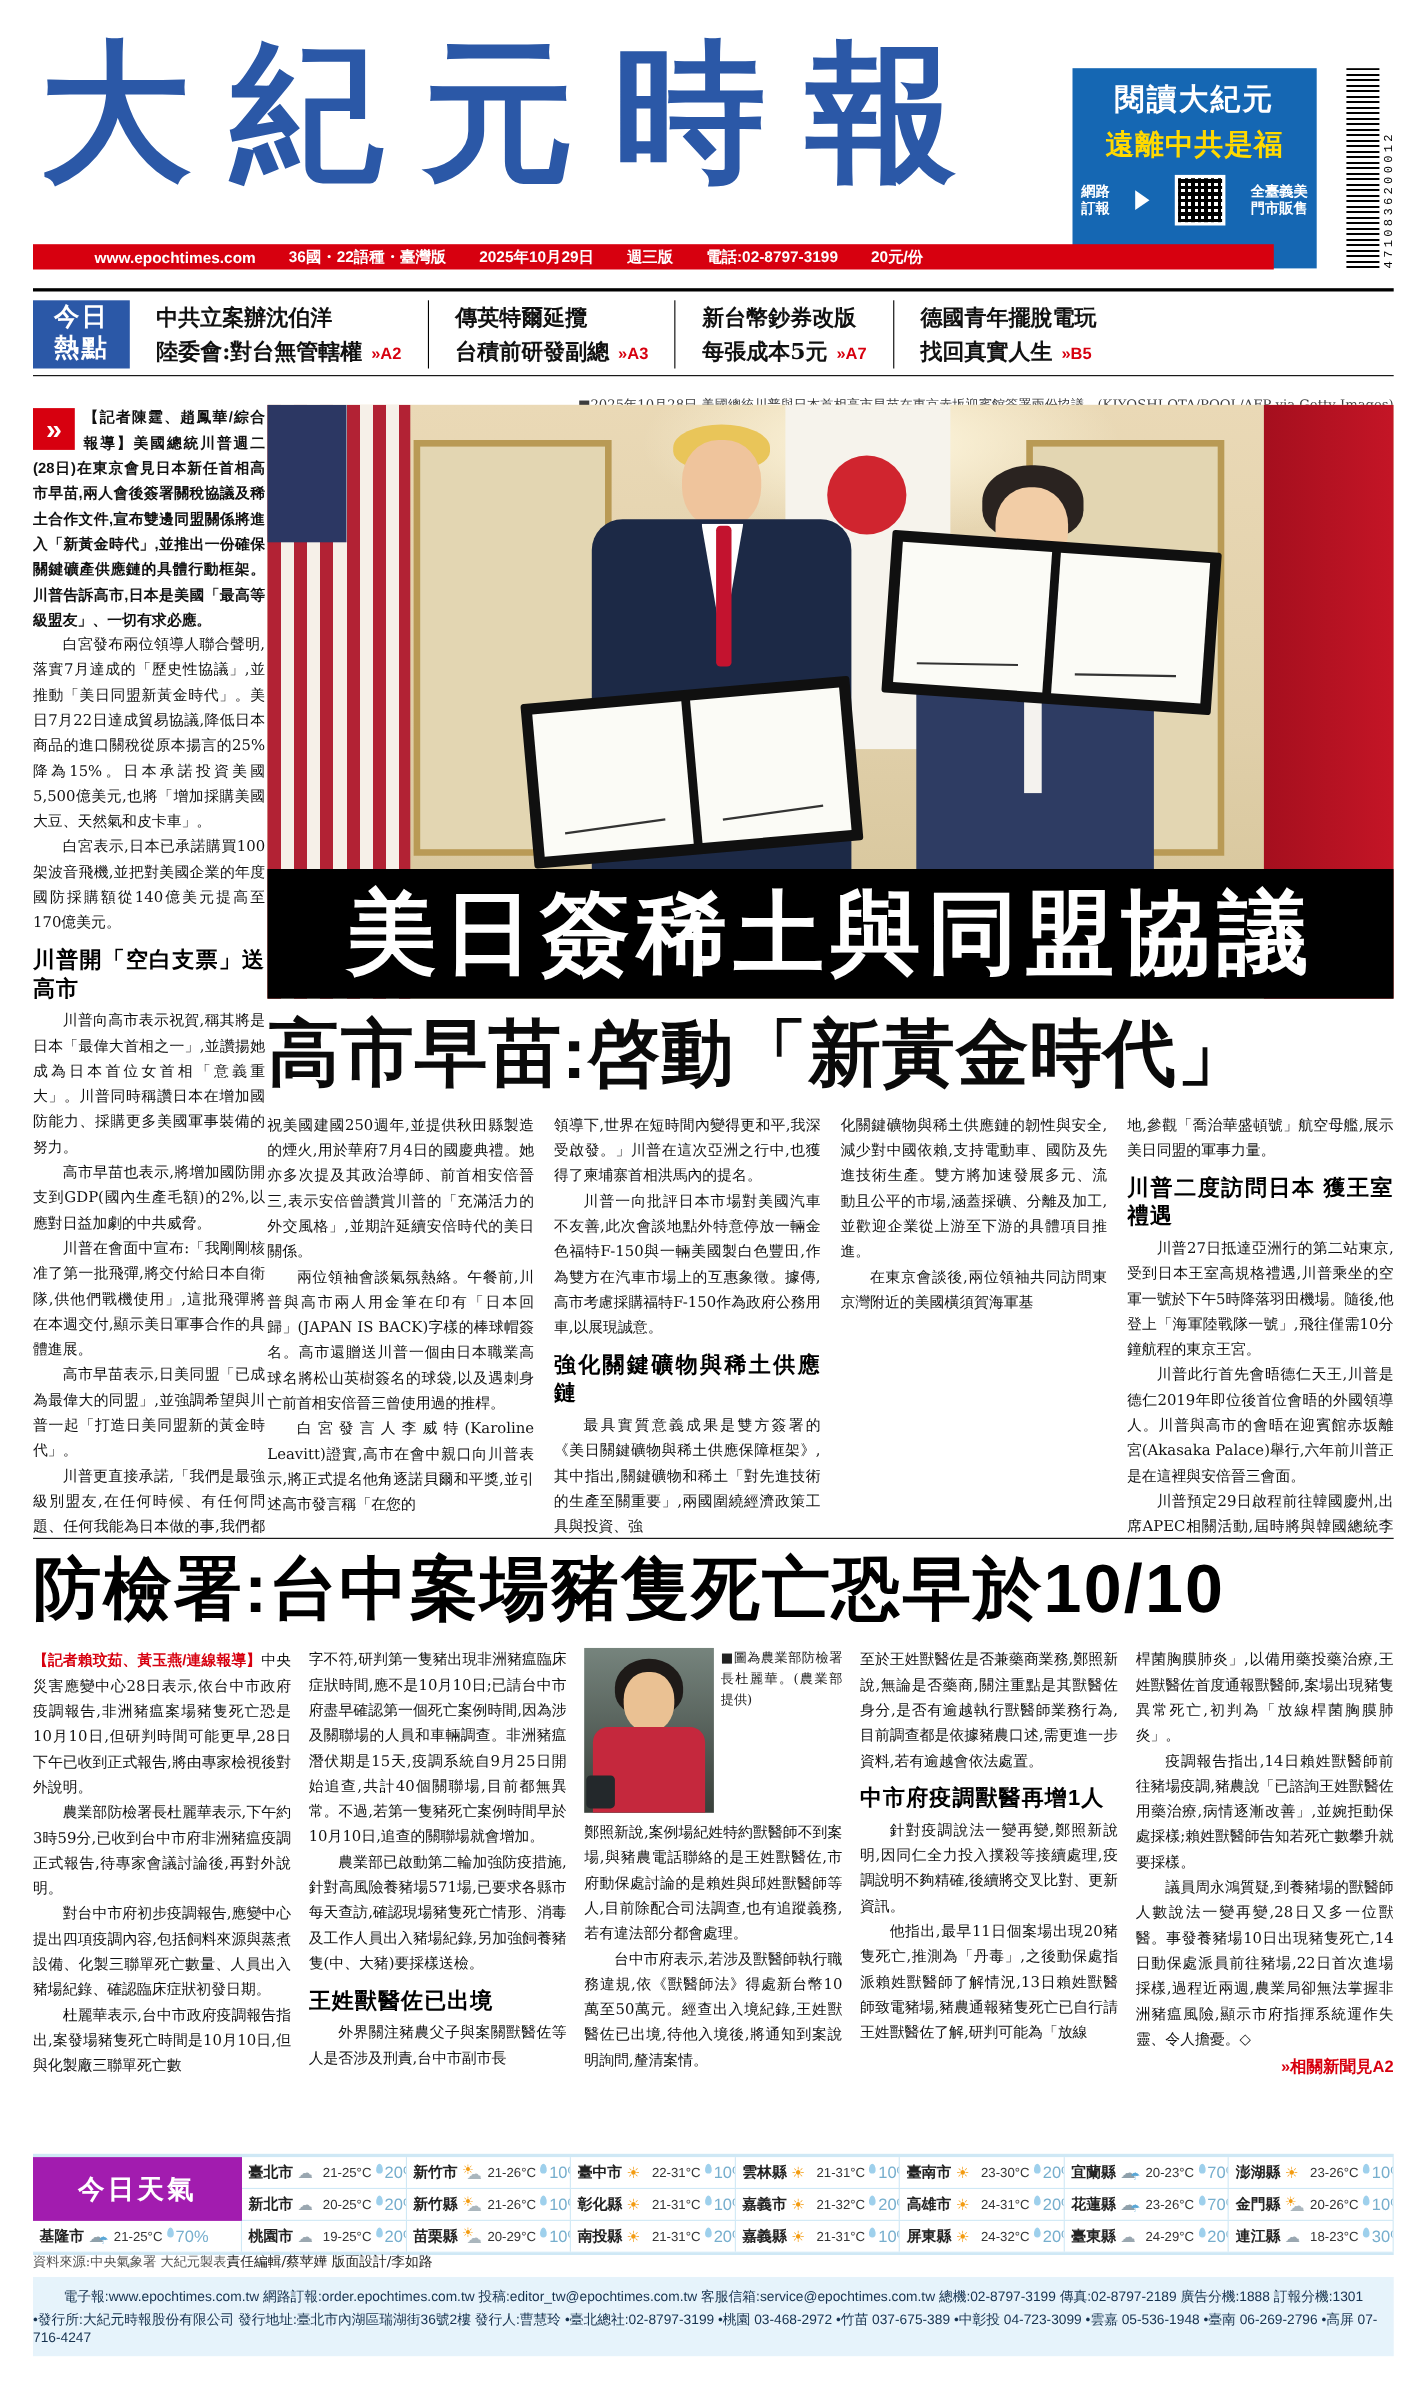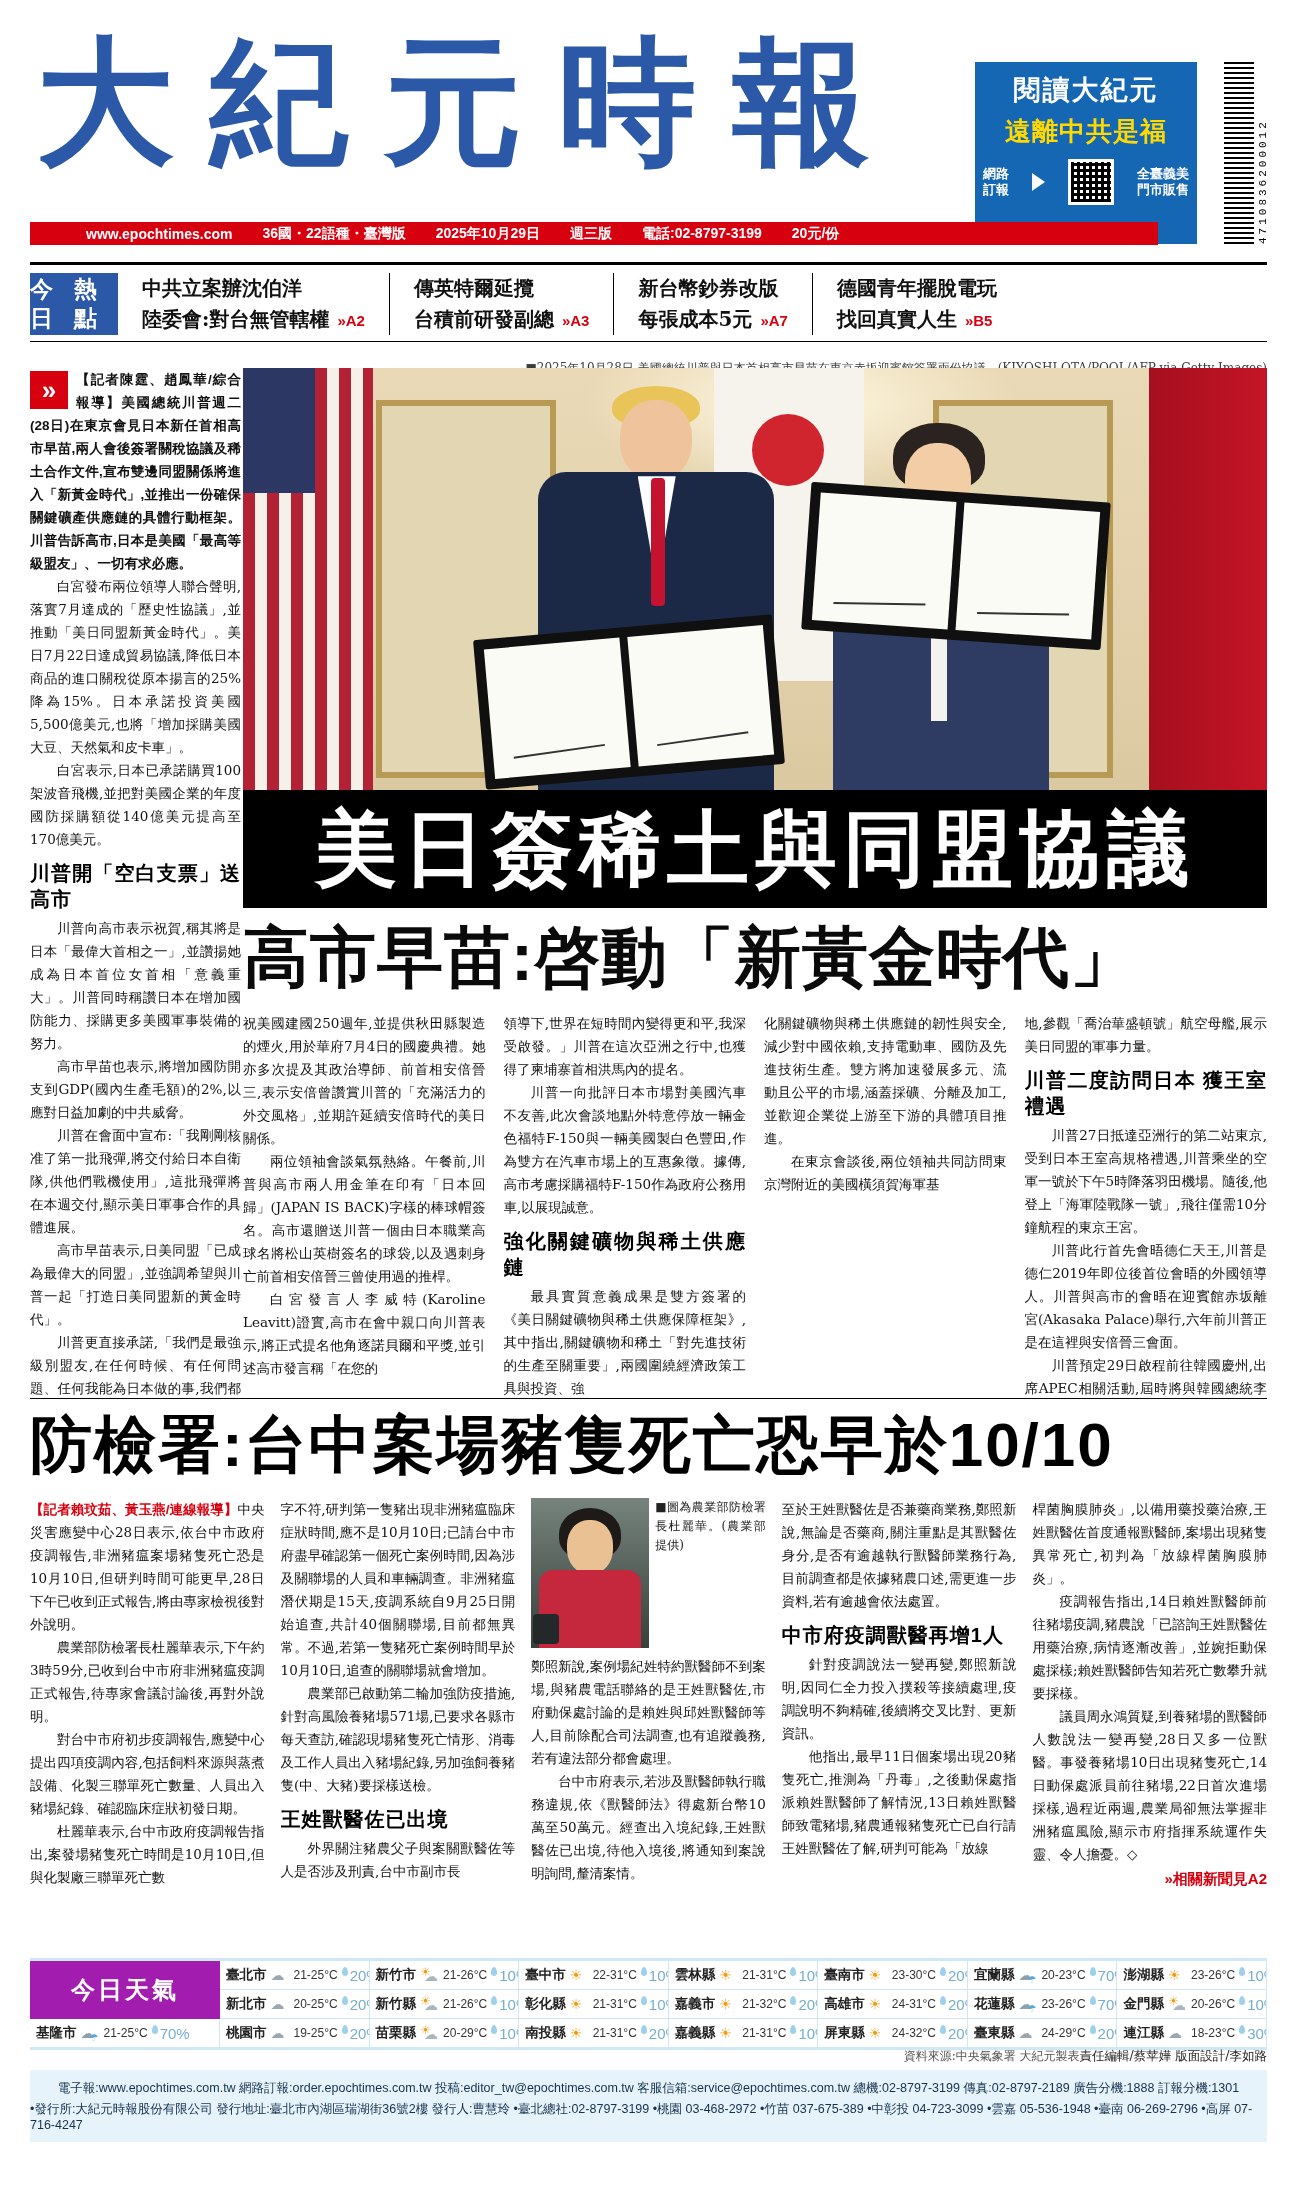--- a/index.html
+++ b/index.html
@@ -26,22 +26,22 @@
   #barcode .bars{width:30px;height:100%;background:repeating-linear-gradient(180deg,#000 0 2px,#fff 2px 5px)}
   #barcode .num{writing-mode:vertical-rl;transform:rotate(180deg);font-family:"Liberation Mono","DejaVu Sans Mono",monospace;
     font-size:11px;letter-spacing:3px;color:#000}
   
   #infobar{position:absolute;left:30px;top:222px;width:1128px;height:23px;background:#d7000f;color:#fff;
     display:flex;align-items:center;gap:30px;padding-left:56px;box-sizing:border-box;
     font-family:"Liberation Sans","DejaVu Sans",sans-serif;font-weight:700;font-size:14px;white-space:nowrap}
   
   #hotbar{position:absolute;left:30px;top:262px;width:1237px;box-sizing:border-box;border-top:3px solid #000;
     padding:8px 0 8px;display:flex;align-items:center}
-  #hot-label{width:88px;height:62px;background:#2b58a7;color:#fff;display:flex;
-    align-items:center;justify-content:space-between;font:900 23px/1.25 "Liberation Sans","DejaVu Sans",sans-serif;letter-spacing:2px}
+  #hot-label{width:88px;height:62px;background:#2b58a7;color:#fff;display:flex;flex-direction:column;
+    align-items:center;justify-content:flex-start;font:900 23px/1.25 "Liberation Sans","DejaVu Sans",sans-serif;letter-spacing:2px}
   .hot-item{padding:0 24px;font-weight:700;font-size:20px;line-height:31px;white-space:nowrap}
   .hot-item + .hot-item{border-left:1.5px solid #000}
   .pref{color:#d7000f;font:700 15px "Liberation Sans","DejaVu Sans",sans-serif;margin-left:8px}
   
   #caption-row{position:absolute;left:30px;top:341px;width:1237px;border-top:1.5px solid #000;
     padding-top:18px;text-align:right;font-size:12px;color:#3c3c3c}
   
   .bodytxt{font-size:13.5px;line-height:23px;text-align:justify}
   .bodytxt p{margin:0;text-indent:2em}
   .bodytxt p.noind{text-indent:0}
@@ -122,21 +122,21 @@
   .wpop{font-size:15px;color:#76aecd;display:flex;align-items:flex-start}
   .drop{width:6px;height:9px;background:#9ed0ec;border-radius:50% 50% 50% 50%/65% 65% 35% 35%;display:inline-block;margin-right:2px}
   .wicon{position:relative;width:19px;height:17px;display:inline-block;font-size:14px;line-height:17px;flex:0 0 auto}
   .wicon[data-type="sun"]::before{content:"☀";color:#f39c12}
   .wicon[data-type="cloud"]::before{content:"☁";color:#9aa7b0}
   .wicon[data-type="partly"]::before{content:"☀";color:#f39c12;position:absolute;left:0;top:-3px;font-size:12px}
   .wicon[data-type="partly"]::after{content:"☁";color:#aab6bd;position:absolute;left:4px;top:1px}
   .wicon[data-type="rain"]::before{content:"☁";color:#8fa0aa}
   .wicon[data-type="rain"]::after{content:"☂";color:#5aa7d6;position:absolute;left:9px;top:4px;font-size:10px}
   
-  #meta-row{position:absolute;left:30px;top:2048px;width:1237px;display:flex;justify-content:flex-end;
+  #meta-row{position:absolute;left:30px;top:2048px;width:1237px;display:flex;justify-content:flex-start;
     font-size:12px;color:#555}
   #meta-row .credits{color:#222;font-size:12.5px}
   #footer{position:absolute;left:30px;top:2070px;width:1237px;height:72px;background:#e6f3fb;color:#15314e;
     display:flex;flex-direction:column;align-items:center;justify-content:center;gap:4px;
     font-family:"Liberation Sans","DejaVu Sans",sans-serif;font-size:12.5px}
 </style>
 </head>
 <body>
 
 <div id="masthead-title">大紀元時報</div>

